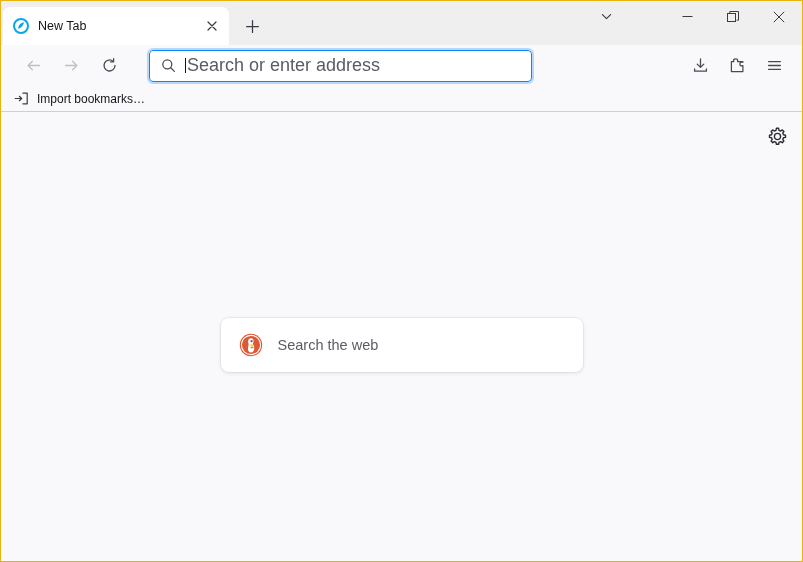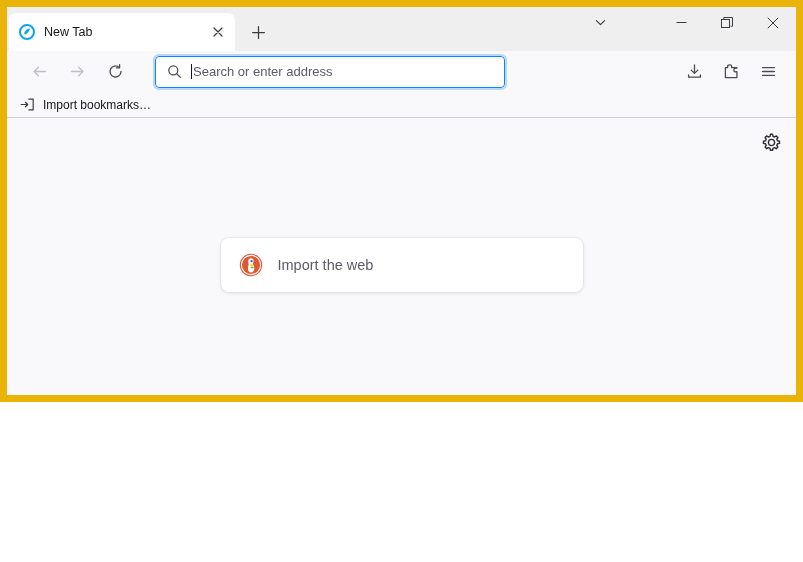--- a/index.html
+++ b/index.html
@@ -10,23 +10,23 @@
     width: 803px;
     height: 562px;
     overflow: hidden;
     font-family: "Liberation Sans", sans-serif;
     background: #ffffff;
   }
 
   #window {
     position: relative;
     width: 803px;
-    height: 402px;
-    box-sizing: border-box;
-    border: 7px solid #eab308;
+    height: 562px;
+    box-sizing: border-box;
+    border: 1px solid #eab308;
     background: #f9f9fb;
     display: flex;
     flex-direction: column;
     overflow: hidden;
   }
 
   
   #tabstrip {
     position: relative;
     height: 44px;
@@ -176,21 +176,21 @@
   }
 
   #caret {
     width: 1px;
     height: 15px;
     background: #15141a;
     flex: 0 0 1px;
   }
 
   #urlbar-placeholder {
-    font-size: 13px;
+    font-size: 18px;
     color: #5b5b66;
     white-space: nowrap;
     margin-left: 1px;
   }
 
   #navbar-spacer { flex: 1 1 auto; }
 
   #navbar-right {
     display: flex;
     align-items: center;
@@ -457,19 +457,19 @@
           <svg width="24" height="24" viewBox="0 0 24 24">
             <circle cx="12" cy="12" r="11.2" fill="#de5833"></circle>
             <circle cx="12" cy="12" r="9.6" fill="none" stroke="#ffffff" stroke-width="1.1"></circle>
             <path d="M11.9 19.4 C10.2 19.4 9.0 18.2 9.0 16.0 C9.0 13.9 9.6 12.3 9.6 11.2 C9.6 10.3 9.1 9.6 9.1 8.6 C9.1 6.7 10.3 5.2 12.0 5.2 C13.5 5.2 14.6 6.3 14.6 7.9 C14.6 9.1 14.0 9.9 14.0 10.8 C14.0 12.1 15.3 13.0 15.3 15.2 C15.3 17.8 13.9 19.4 11.9 19.4 Z" fill="#ffffff"></path>
             <path d="M11.3 11.3 C12.6 11.2 14.0 11.5 15.3 12.2 C15.3 12.2 14.3 12.3 13.6 12.7 C14.0 12.8 14.4 13.0 14.6 13.2 C14.6 13.2 13.0 13.0 11.8 13.4 Z" fill="#fdd20a"></path>
             <path d="M11.5 14.0 C12.7 13.6 14.3 13.9 15.2 14.4 C15.2 14.4 14.4 14.5 13.9 14.8 C14.3 14.9 14.6 15.1 14.8 15.3 C14.8 15.3 13.2 15.0 11.9 15.4 Z" fill="#65bc46"></path>
             <circle cx="12.6" cy="8.2" r="1.15" fill="#2d4f8e"></circle>
             <circle cx="12.9" cy="7.9" r="0.42" fill="#ffffff"></circle>
           </svg>
         </span>
-        <span id="search-box-label">Import the web</span>
+        <span id="search-box-label">Search the web</span>
       </div>
     </div>
 
   </div>
 
 </div>
 
 </body></html>

